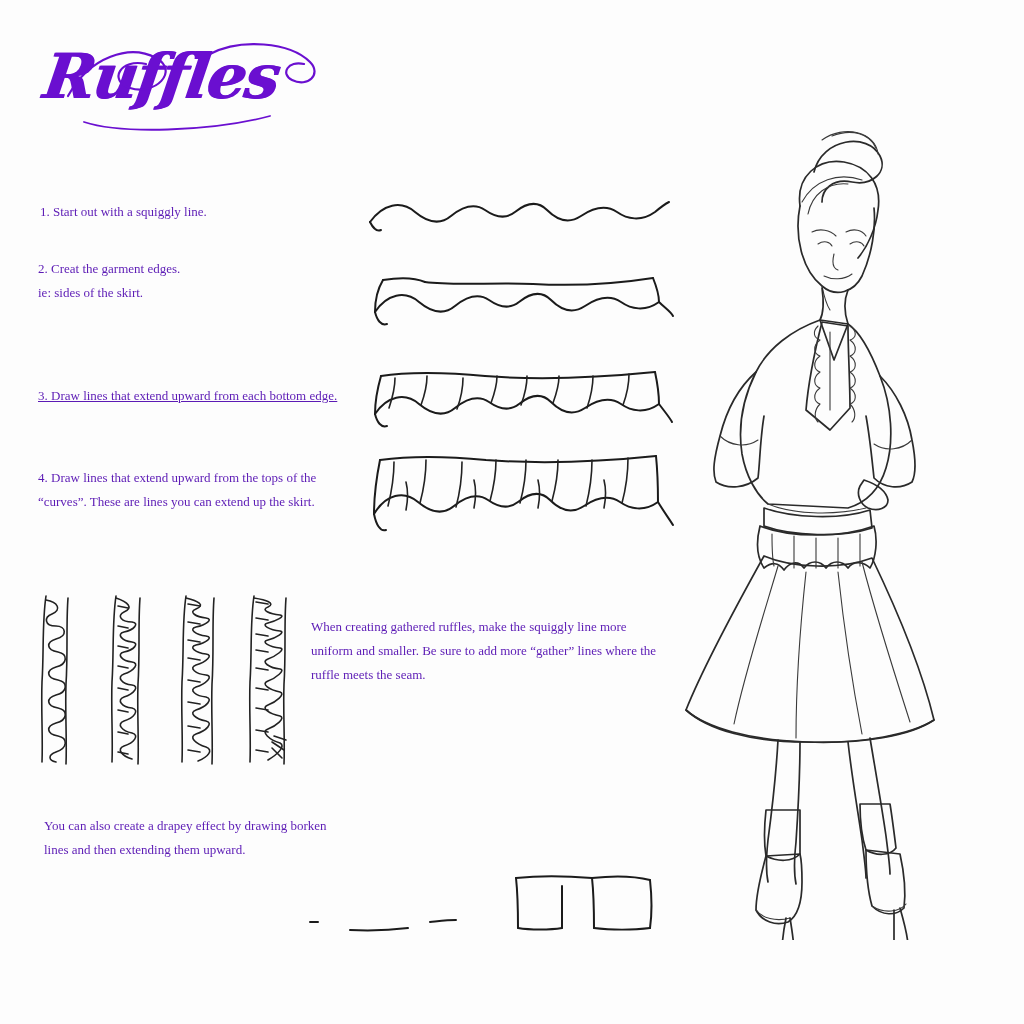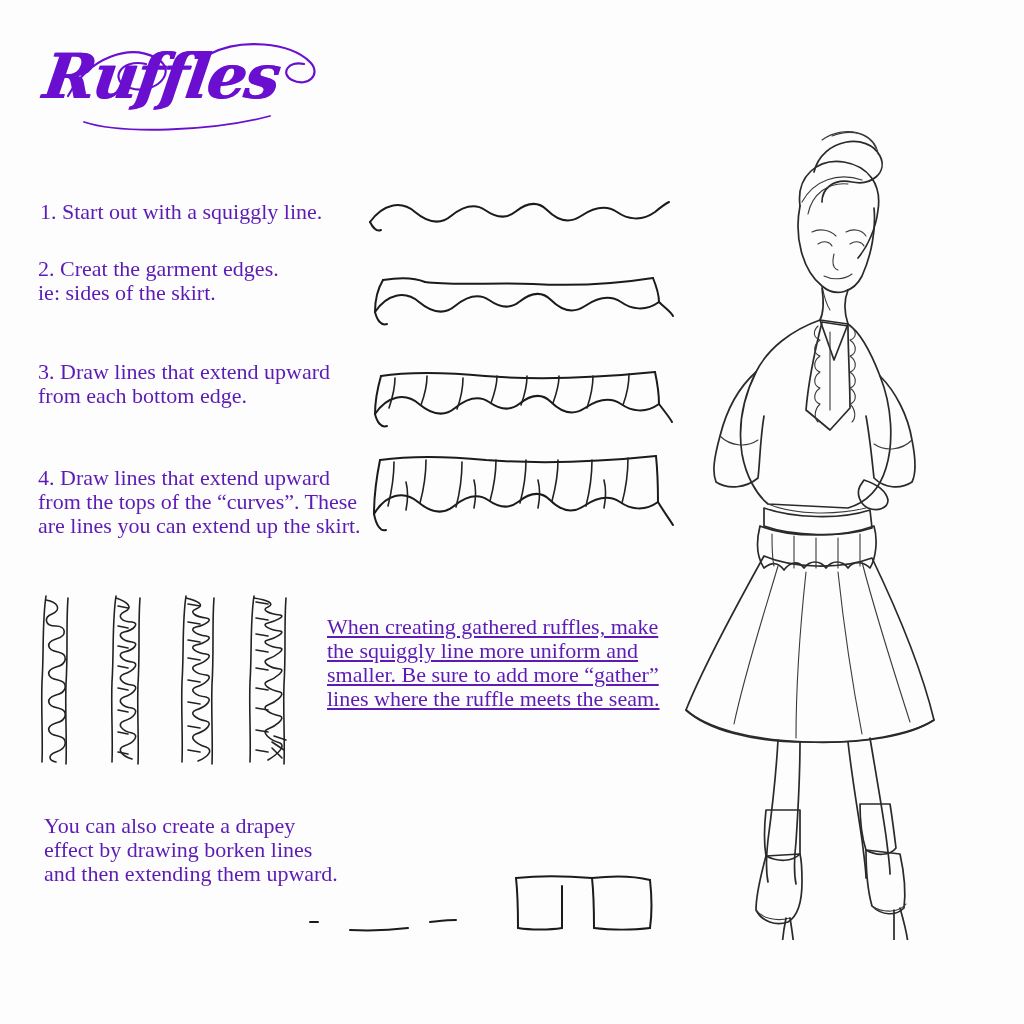--- a/index.html
+++ b/index.html
@@ -37,29 +37,29 @@
     width: 270px;
     height: 100px;
     pointer-events: none;
   }
 
   
   .step {
     position: absolute;
     color: #5c1bb5;
     font-family: "Liberation Serif", serif;
-    font-size: 22px;
+    font-size: 13px;
     line-height: 24px;
     white-space: pre-line;
   }
   .step1 { left: 40px; top: 200px; }
   .step2 { left: 38px; top: 257px; }
-  .step3 { left: 38px; top: 360px; width: 330px; }
+  .step3 { left: 38px; top: 384px; width: 330px; text-decoration: underline; }
   .step4 { left: 38px; top: 466px; width: 330px; }
-  .note-gathered { left: 327px; top: 615px; width: 360px; text-decoration: underline; }
+  .note-gathered { left: 311px; top: 615px; width: 360px; }
   .note-drapey { left: 44px; top: 814px; width: 300px; font-family: Liberation Serif, serif; }
 
   
   svg.sketch {
     position: absolute;
     overflow: visible;
     pointer-events: none;
   }
   .ink {
     fill: none;

